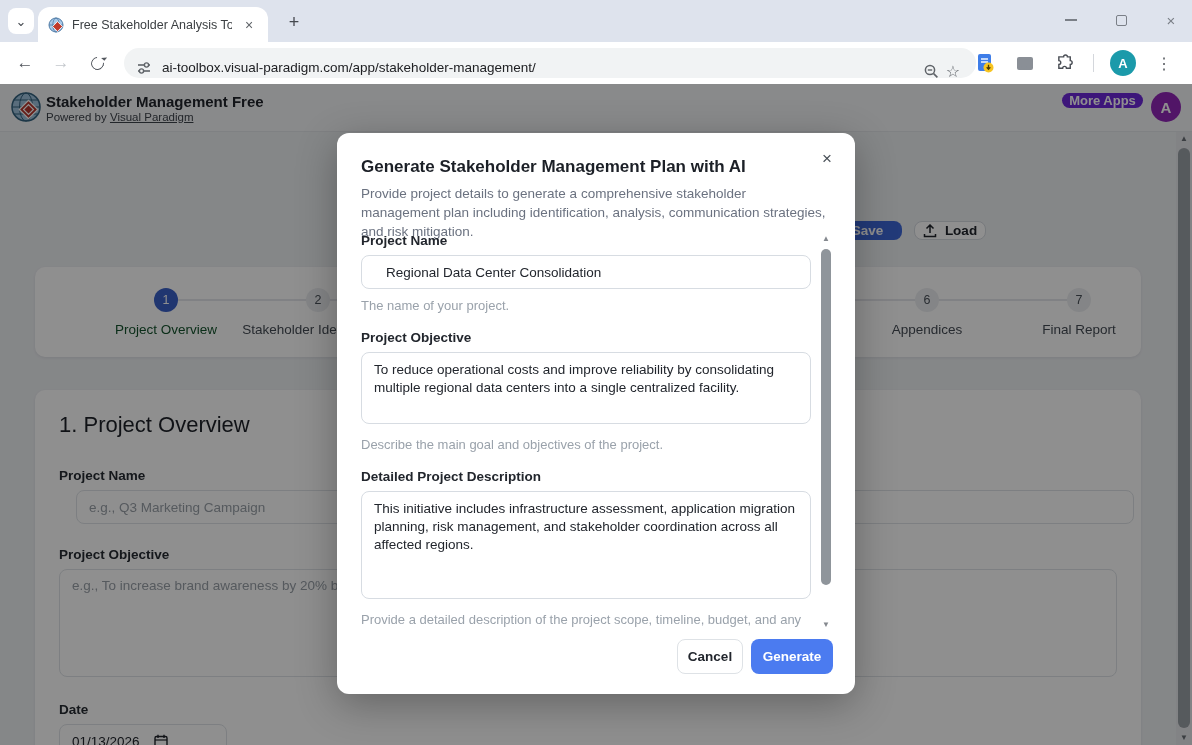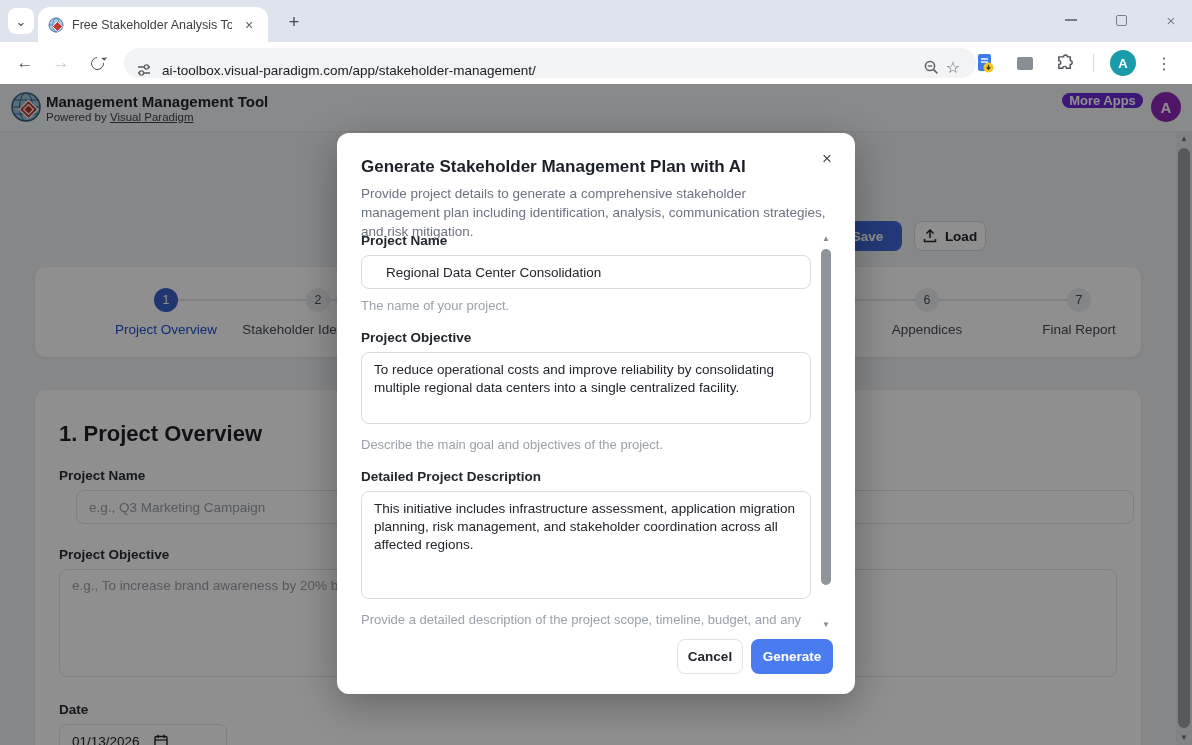--- a/index.html
+++ b/index.html
@@ -18,21 +18,21 @@
   .win-btn { width:22px; height:22px; display:flex; align-items:center; justify-content:center; color:#7a7f87; font-size:15px; cursor:pointer; }
   .win-max-glyph { width:11px; height:11px; border:1.5px solid #7a7f87; border-radius:2px; }
   .win-min-glyph { width:12px; height:1.5px; background:#7a7f87; }
 
   
   .toolbar { position:absolute; top:42px; left:0; width:1192px; height:42px; background:#ffffff; }
   .nav-btn { position:absolute; top:6px; width:30px; height:30px; display:flex; align-items:center; justify-content:center; font-size:17px; color:#53575e; border-radius:50%; cursor:pointer; }
   .nav-btn.disabled { color:#c3c7cc; }
   .reload-glyph { width:13px; height:13px; border:1.8px solid #53575e; border-radius:50%; border-top-color:transparent; transform:rotate(40deg); position:relative; }
   .reload-glyph::after { content:""; position:absolute; top:-4px; right:-1px; border:3.5px solid transparent; border-left-color:#53575e; transform:rotate(45deg); }
-  .omnibox { position:absolute; left:124px; top:6px; width:852px; height:30px; background:#f1f3f4; border-radius:15px; display:flex; align-items:flex-end; padding:0 12px; }
+  .omnibox { position:absolute; left:124px; top:6px; width:852px; height:30px; background:#f1f3f4; border-radius:15px; display:flex; align-items:flex-start; padding:12px 12px; }
   .omni-url { font-size:13.5px; color:#202124; flex:1; margin-left:10px; white-space:nowrap; overflow:hidden; }
   .omni-ic { width:22px; height:22px; display:flex; align-items:center; justify-content:center; color:#5f6368; cursor:pointer; }
   .star-ic { font-size:16px; color:#5f6368; }
   .ext-zone { position:absolute; right:16px; top:6px; height:30px; display:flex; align-items:center; gap:16px; }
   .ext-ic { width:24px; height:24px; display:flex; align-items:center; justify-content:center; cursor:pointer; }
   .ext-sep { width:1px; height:18px; background:#d4d7dc; }
   .chrome-avatar { width:26px; height:26px; border-radius:50%; background:#1b9aaa; color:#fff; font-size:13px; font-weight:bold; display:flex; align-items:center; justify-content:center; cursor:pointer; }
   .kebab { font-size:16px; color:#5f6368; cursor:pointer; }
   .comment-glyph { width:16px; height:13px; background:#8a8f96; border-radius:2px; position:relative; }
   .comment-glyph::after { content:""; position:absolute; left:4px; bottom:-4px; border:4px solid transparent; border-top-color:#8a8f96; border-left-width:3px; border-right-width:3px; }
@@ -41,36 +41,36 @@
   .webpage { position:absolute; top:84px; left:0; width:1192px; height:661px; background:#eef0f3; overflow:hidden; }
   .app-header { position:absolute; top:0; left:0; width:1192px; height:48px; background:#f5f6f8; border-bottom:1px solid #e3e6ea; }
   .app-logo { position:absolute; left:10px; top:7px; }
   .app-title { position:absolute; left:46px; top:9px; font-size:15px; font-weight:bold; color:#20242b; }
   .powered { position:absolute; left:46px; top:27px; font-size:11.5px; color:#3e444c; }
   .powered a { color:#3e444c; }
   .more-apps { position:absolute; left:1062px; top:9px; width:81px; height:15px; background:#6d28d9; color:#fff; border:none; border-radius:14px; font-size:13px; font-weight:bold; font-family:"Liberation Sans",sans-serif; cursor:pointer; }
   .hdr-avatar { position:absolute; left:1151px; top:8px; width:30px; height:30px; border-radius:50%; background:#9127b8; color:#fff; font-weight:bold; font-size:15px; display:flex; align-items:center; justify-content:center; cursor:pointer; }
 
   .action-row { position:absolute; top:137px; left:833px; display:flex; gap:12px; }
-  .btn { height:30px; border-radius:8px; font-size:13.5px; font-weight:bold; font-family:"Liberation Sans",sans-serif; display:flex; align-items:center; justify-content:center; gap:8px; cursor:pointer; border:none; }
+  .btn { height:19px; border-radius:8px; font-size:13.5px; font-weight:bold; font-family:"Liberation Sans",sans-serif; display:flex; align-items:center; justify-content:center; gap:8px; cursor:pointer; border:none; }
   .btn-save { width:69px; background:#3e68d8; color:#fff; }
   .btn-load { width:72px; background:#fff; color:#20242b; border:1px solid #d4d9df; }
   .btn-genai { width:146px; background:#8617e6; color:#fff; }
 
   .card { position:absolute; left:35px; width:1106px; background:#fff; border-radius:10px; box-shadow:0 1px 3px rgba(20,30,50,.08); }
   .stepper-card { top:183px; height:90px; }
   .stepper-line { position:absolute; top:32px; left:143px; width:889px; height:2px; background:#e4e7eb; }
   .step { position:absolute; top:21px; width:160px; text-align:center; }
   .step-circle { width:24px; height:24px; border-radius:50%; background:#eceef1; color:#495059; font-size:12.5px; display:flex; align-items:center; justify-content:center; margin:0 auto; position:relative; z-index:2; cursor:pointer; }
   .step.active .step-circle { background:#3a60c8; color:#fff; }
   .step-label { margin-top:10px; font-size:13.5px; color:#454c55; white-space:nowrap; }
-  .step.active .step-label { color:#1d4ed8; }
+  .step.active .step-label { color:#14532d; }
 
   .main-card { top:306px; height:560px; }
-  .section-title { position:absolute; left:24px; top:31px; font-size:22px; font-weight:bold; color:#1d2128; }
+  .section-title { position:absolute; left:24px; top:22px; font-size:22px; font-weight:normal; color:#1d2128; }
   .fld-label { position:absolute; left:24px; font-size:13.5px; font-weight:bold; color:#272c33; }
   .bg-input { position:absolute; left:24px; width:1058px; height:34px; border:1px solid #dfe3e8; border-radius:8px; padding:0 12px; font-size:13.5px; font-family:"Liberation Sans",sans-serif; color:#20242b; background:#fff; }
   .bg-input::placeholder, .bg-ta::placeholder { color:#99a0a8; }
   .bg-ta { position:absolute; left:24px; width:1058px; border:1px solid #dfe3e8; border-radius:8px; padding:8px 12px; font-size:13.5px; font-family:"Liberation Sans",sans-serif; color:#20242b; resize:none; background:#fff; }
   .date-wrap { position:absolute; left:24px; top:334px; width:168px; height:34px; border:1px solid #dfe3e8; border-radius:8px; background:#fff; display:flex; align-items:center; padding:0 12px; gap:14px; }
   .date-text { font-size:13.5px; color:#20242b; }
 
   .page-scrollbar { position:absolute; right:0; top:48px; width:16px; height:613px; background:#e8eaed; }
   .pg-arrow { position:absolute; left:0; width:16px; height:14px; font-size:8px; color:#6a6f76; text-align:center; line-height:14px; }
   .pg-thumb { position:absolute; left:2px; top:16px; width:12px; height:580px; background:#9aa0a6; border-radius:6px; }
@@ -187,21 +187,21 @@
     <div class="app-header">
       <svg class="app-logo" width="33" height="33" viewBox="0 0 33 33">
         <circle cx="16" cy="16" r="14" fill="#9fc3dd" stroke="#33627f" stroke-width="1.5"></circle>
         <ellipse cx="16" cy="16" rx="6.5" ry="14" fill="none" stroke="#33627f" stroke-width="1"></ellipse>
         <line x1="2" y1="16" x2="30" y2="16" stroke="#33627f" stroke-width="1"></line>
         <line x1="4" y1="9" x2="28" y2="9" stroke="#33627f" stroke-width="1"></line>
         <line x1="4" y1="23" x2="28" y2="23" stroke="#33627f" stroke-width="1"></line>
         <rect x="12" y="12" width="13" height="13" fill="#b5342c" transform="rotate(45 18.5 18.5)" stroke="#fff" stroke-width="1.2"></rect>
         <rect x="15" y="15" width="7" height="7" fill="none" transform="rotate(45 18.5 18.5)" stroke="#fff" stroke-width="1.2"></rect>
       </svg>
-      <div class="app-title">Management Management Tool</div>
+      <div class="app-title">Stakeholder Management Free</div>
       <div class="powered">
         <span>Powered by</span>
         <a href="#">Visual Paradigm</a>
       </div>
       <button class="more-apps">More Apps</button>
       <div class="hdr-avatar">A</div>
     </div>
 
     <div class="action-row">
       <button class="btn btn-save">Save</button>

